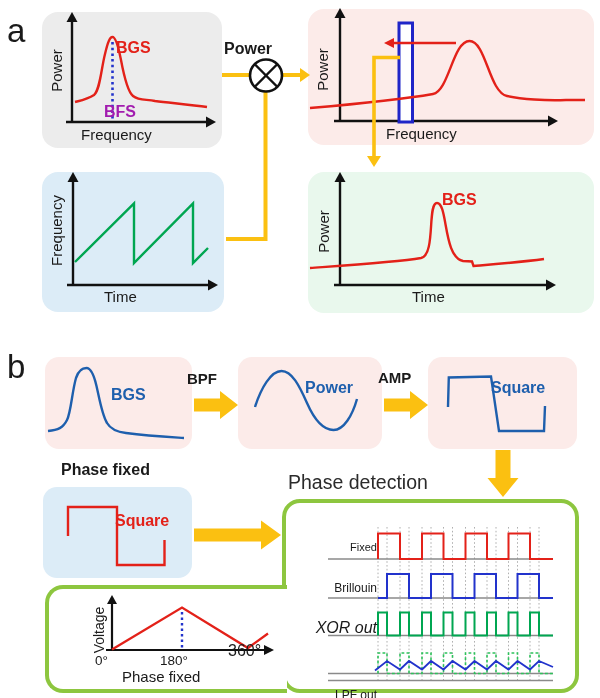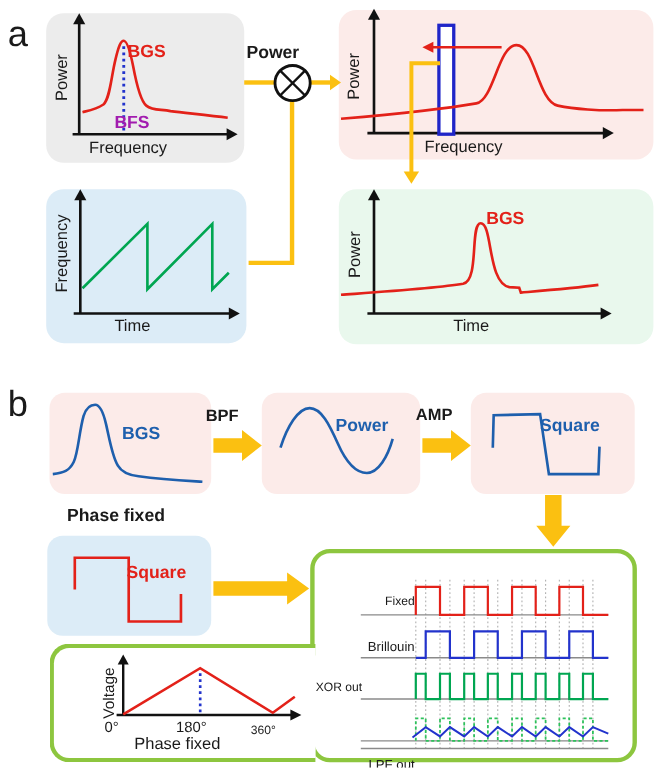--- a/index.html
+++ b/index.html
@@ -153,26 +153,27 @@
 
   <div class="lbl ctr" style="left:111px;top:386px;width:60px;font-size:16px;font-weight:bold;color:#1E5FAD;">BGS</div>
   <div class="lbl ctr" style="left:187px;top:370px;width:50px;font-size:15px;font-weight:bold;">BPF</div>
   <div class="lbl ctr" style="left:305px;top:379px;width:60px;font-size:16px;font-weight:bold;color:#1E5FAD;">Power</div>
   <div class="lbl ctr" style="left:378px;top:369px;width:50px;font-size:15px;font-weight:bold;">AMP</div>
   <div class="lbl ctr" style="left:491px;top:379px;width:80px;font-size:16px;font-weight:bold;color:#1E5FAD;">Square</div>
 
   <div class="lbl ctr" style="left:61px;top:461px;width:120px;font-size:16px;font-weight:bold;">Phase fixed</div>
   <div class="lbl ctr" style="left:115px;top:512px;width:80px;font-size:16px;font-weight:bold;color:#E32119;">Square</div>
 
+  <div class="lbl" style="left:288px;top:471px;font-size:19.5px;color:#2b2b2b;">Phase detection</div>
 
 
   <div class="lbl" style="left:287px;top:541px;width:90px;text-align:right;font-size:11px;">Fixed</div>
   <div class="lbl" style="left:287px;top:581px;width:90px;text-align:right;font-size:12px;">Brillouin</div>
-  <div class="lbl" style="left:287px;top:619px;width:90px;text-align:left;font-size:11px;">XOR out</div>
+  <div class="lbl" style="left:287px;top:619px;width:90px;text-align:right;font-size:16px;font-style:italic;">XOR out</div>
   <div class="lbl" style="left:287px;top:688px;width:90px;text-align:right;font-size:12px;">LPF out</div>
 
   <div class="lbl rot" style="left:54px;top:622px;width:90px;font-size:14px;">Voltage</div>
   <div class="lbl ctr" style="left:95px;top:653px;width:40px;font-size:13.5px;">0°</div>
   <div class="lbl ctr" style="left:160px;top:653px;width:50px;font-size:13.5px;">180°</div>
-  <div class="lbl ctr" style="left:228px;top:658px;width:50px;font-size:11px;">360°</div>
+  <div class="lbl ctr" style="left:228px;top:642px;width:50px;font-size:16px;">360°</div>
   <div class="lbl ctr" style="left:122px;top:668px;width:120px;font-size:15px;">Phase fixed</div>
 
 </div>
 
 </body></html>

